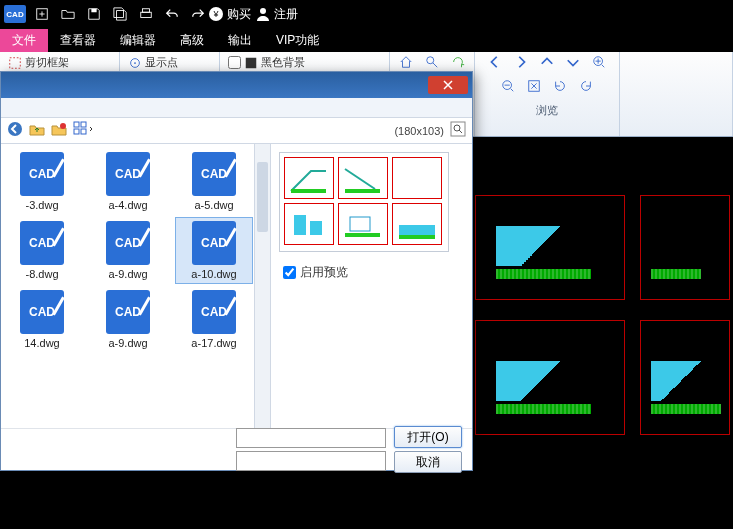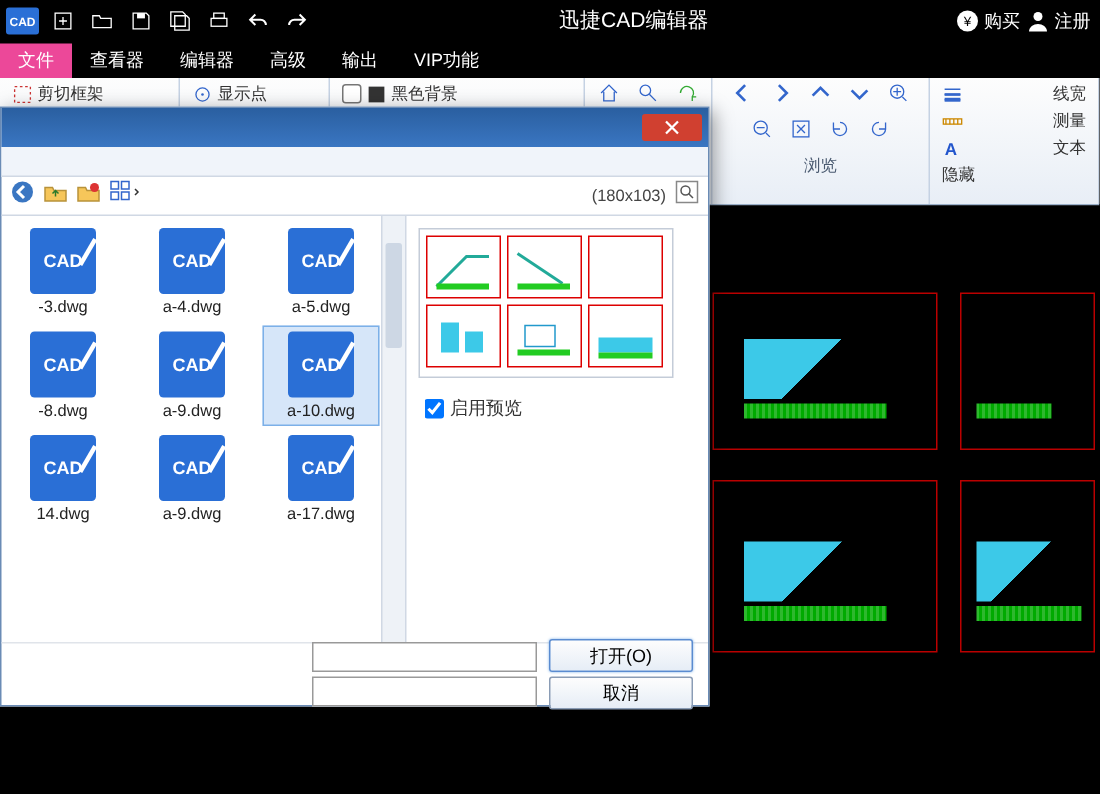--- a/index.html
+++ b/index.html
@@ -55,21 +55,21 @@
 .flabel { font-size: 11px; color: #222; margin-top: 3px; white-space: nowrap; }
 .vscroll { position: absolute; right: 0; top: 0; bottom: 0; width: 16px; background: #eef2f7; border-left: 1px solid #d0d8e4; }
 .vscroll-thumb { position: absolute; left: 2px; right: 2px; top: 18px; height: 70px; background: #cdd7e4; border-radius: 2px; }
 .preview-pane { flex: 1; padding: 8px; }
 .pv-box { width: 170px; height: 100px; border: 1px solid #c4ccd8; background: #fff; position: relative; margin-bottom: 10px; }
 .pv-cell { position: absolute; border: 1px solid #d00; }
 .pv-chk { display: flex; align-items: center; gap: 4px; font-size: 12px; color: #333; margin-top: 12px; margin-left: 4px; }
 .dlg-foot { height: 42px; display: flex; align-items: center; justify-content: flex-end; gap: 8px; padding: 0 10px; border-top: 1px solid #e0e4ea; }
 .combo { width: 150px; height: 20px; border: 1px solid #999; background: #fff; }
 .vcombo { display: flex; flex-direction: column; gap: 3px; }
-.dbtn { width: 96px; height: 22px; border: 1px solid #8a9cb5; background: linear-gradient(#fdfdfd,#e6edf6); font-size: 12px; border-radius: 2px; cursor: pointer; text-align: center; line-height: 20px; }
+.dbtn { width: 68px; height: 22px; border: 1px solid #8a9cb5; background: linear-gradient(#fdfdfd,#e6edf6); font-size: 12px; border-radius: 2px; cursor: pointer; text-align: center; line-height: 20px; }
 .dbtn.primary { border-color: #5a8bd0; box-shadow: 0 0 2px #7cb0e8; }
 
 .cad-logo { width: 22px; height: 18px; background: #2a6fd6; color: #fff; font-size: 8px; font-weight: bold; display: flex; align-items: center; justify-content: center; border-radius: 2px; }
 </style>
 </head>
 <body>
 
 <div class="titlebar">
   <div class="tb-left">
     <div class="cad-logo">CAD</div>
@@ -105,21 +105,20 @@
         <svg viewBox="0 0 16 16">
           <path d="M6 3L2 7l4 4M2 7h8a4 4 0 014 4" fill="none" stroke="#fff" stroke-width="1.5"></path>
         </svg>
       </div>
     <div class="tb-icon">
         <svg viewBox="0 0 16 16">
           <path d="M10 3l4 4-4 4M14 7H6a4 4 0 00-4 4" fill="none" stroke="#fff" stroke-width="1.5"></path>
         </svg>
       </div>
   </div>
-  <div class="tb-title">迅捷CAD编辑器</div>
   <div class="tb-right">
     <div class="tb-rbtn">
       <svg width="16" height="16" viewBox="0 0 16 16">
           <circle cx="8" cy="8" r="7" fill="#fff"></circle>
           <text x="8" y="11" text-anchor="middle" font-size="9" fill="#000">¥</text>
         </svg>
       <span>购买</span>
     </div>
     <div class="tb-rbtn">
       <svg width="16" height="16" viewBox="0 0 16 16">
@@ -251,46 +250,20 @@
         </div>
       <div class="rbtn">
           <svg viewBox="0 0 16 16">
             <path d="M8 3a5 5 0 105 5M13 3v5H8" fill="none" stroke="#36c"></path>
           </svg>
         </div>
     </div>
     <div class="rg-label">浏览</div>
   </div>
   <div class="ribbon-group" style="flex:1">
-    <div class="vstack">
-      <div class="rbtn">
-          <svg viewBox="0 0 16 16">
-            <path d="M2 4h12M2 8h12M2 12h12" stroke="#36c" stroke-width="1"></path>
-            <path d="M2 8h12" stroke="#36c" stroke-width="2"></path>
-            <path d="M2 12h12" stroke="#36c" stroke-width="3"></path>
-          </svg>
-          <span>线宽</span>
-        </div>
-      <div class="rbtn">
-          <svg viewBox="0 0 16 16">
-            <rect x="1" y="6" width="14" height="4" fill="none" stroke="#c80"></rect>
-            <path d="M3 6v4M6 6v4M9 6v4M12 6v4" stroke="#c80"></path>
-          </svg>
-          <span>测量</span>
-        </div>
-      <div class="rbtn">
-          <svg viewBox="0 0 16 16">
-            <text x="2" y="13" font-size="13" font-weight="bold" fill="#25c">A</text>
-          </svg>
-          <span>文本</span>
-        </div>
-      <div class="rbtn">
-          <span>隐藏</span>
-        </div>
-    </div>
     <div class="rg-label">&nbsp;</div>
   </div>
 </div>
 
 <div class="canvas">
   <div class="drawing d1">
       <div class="stair"></div>
       <div class="grass"></div>
     </div>
   <div class="drawing d2">

